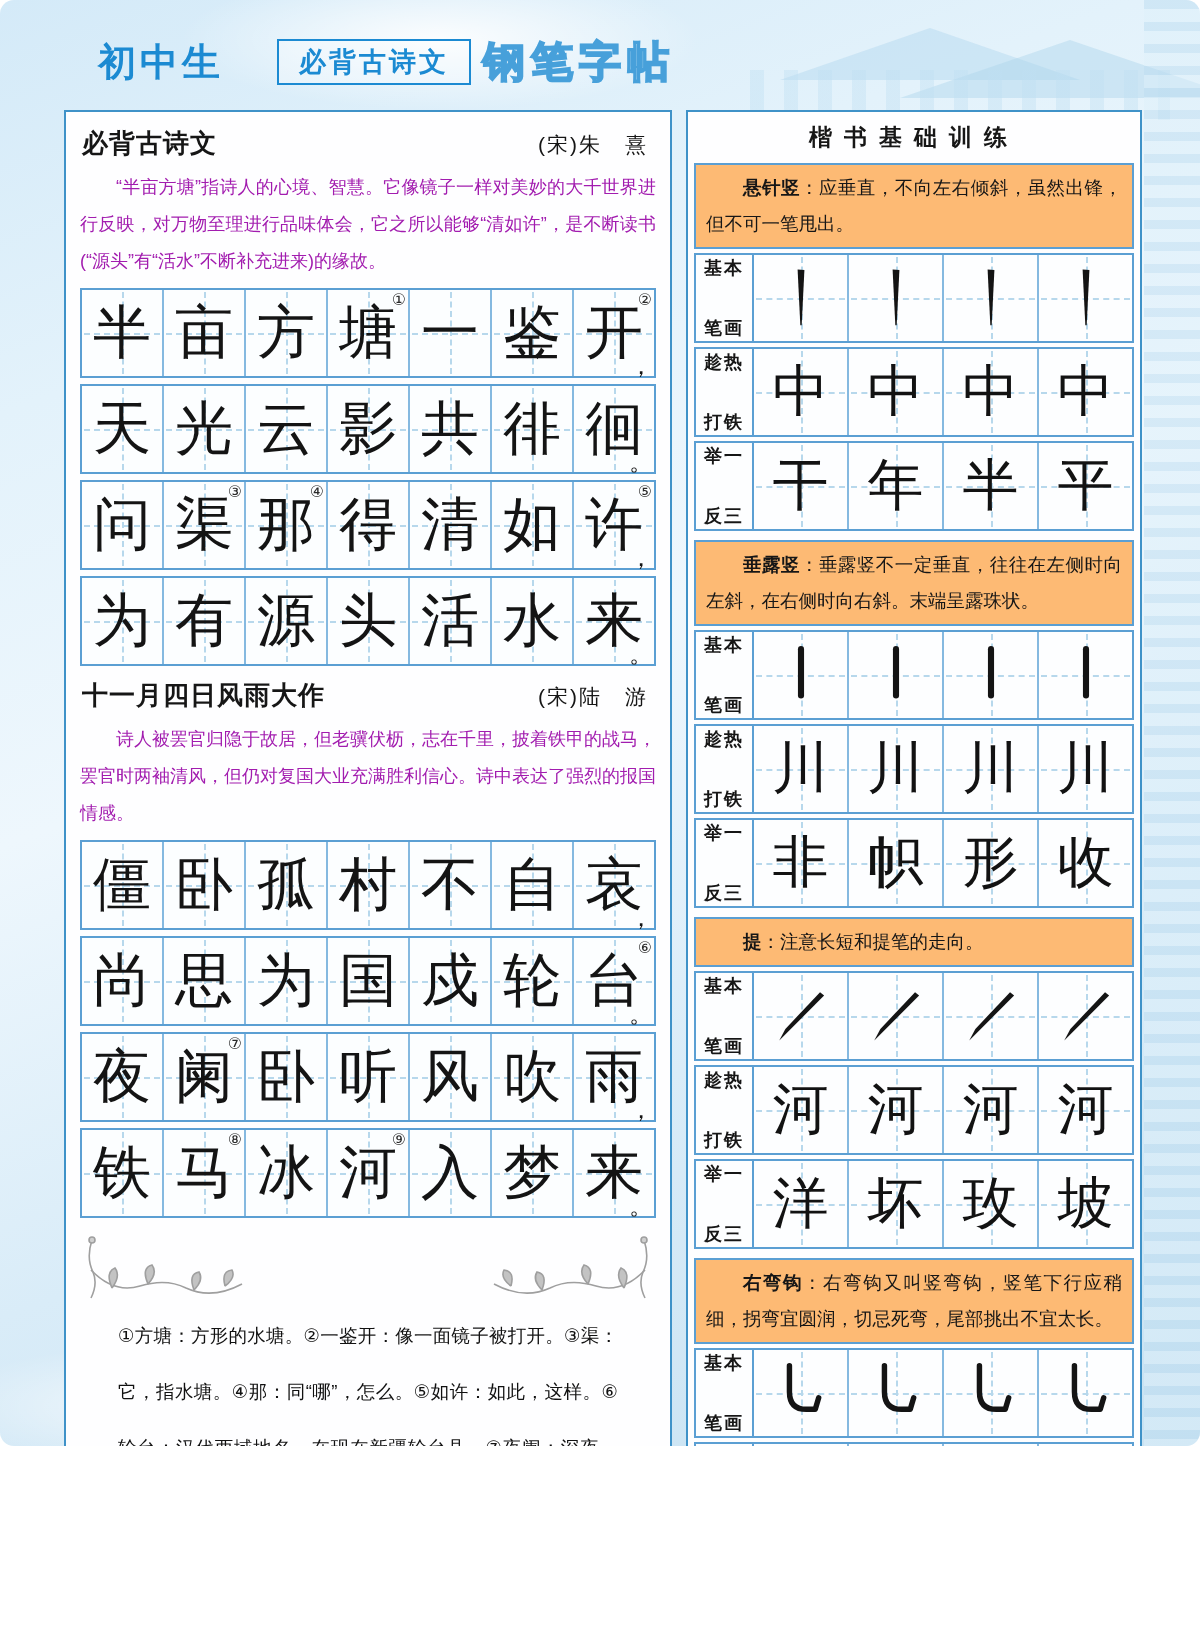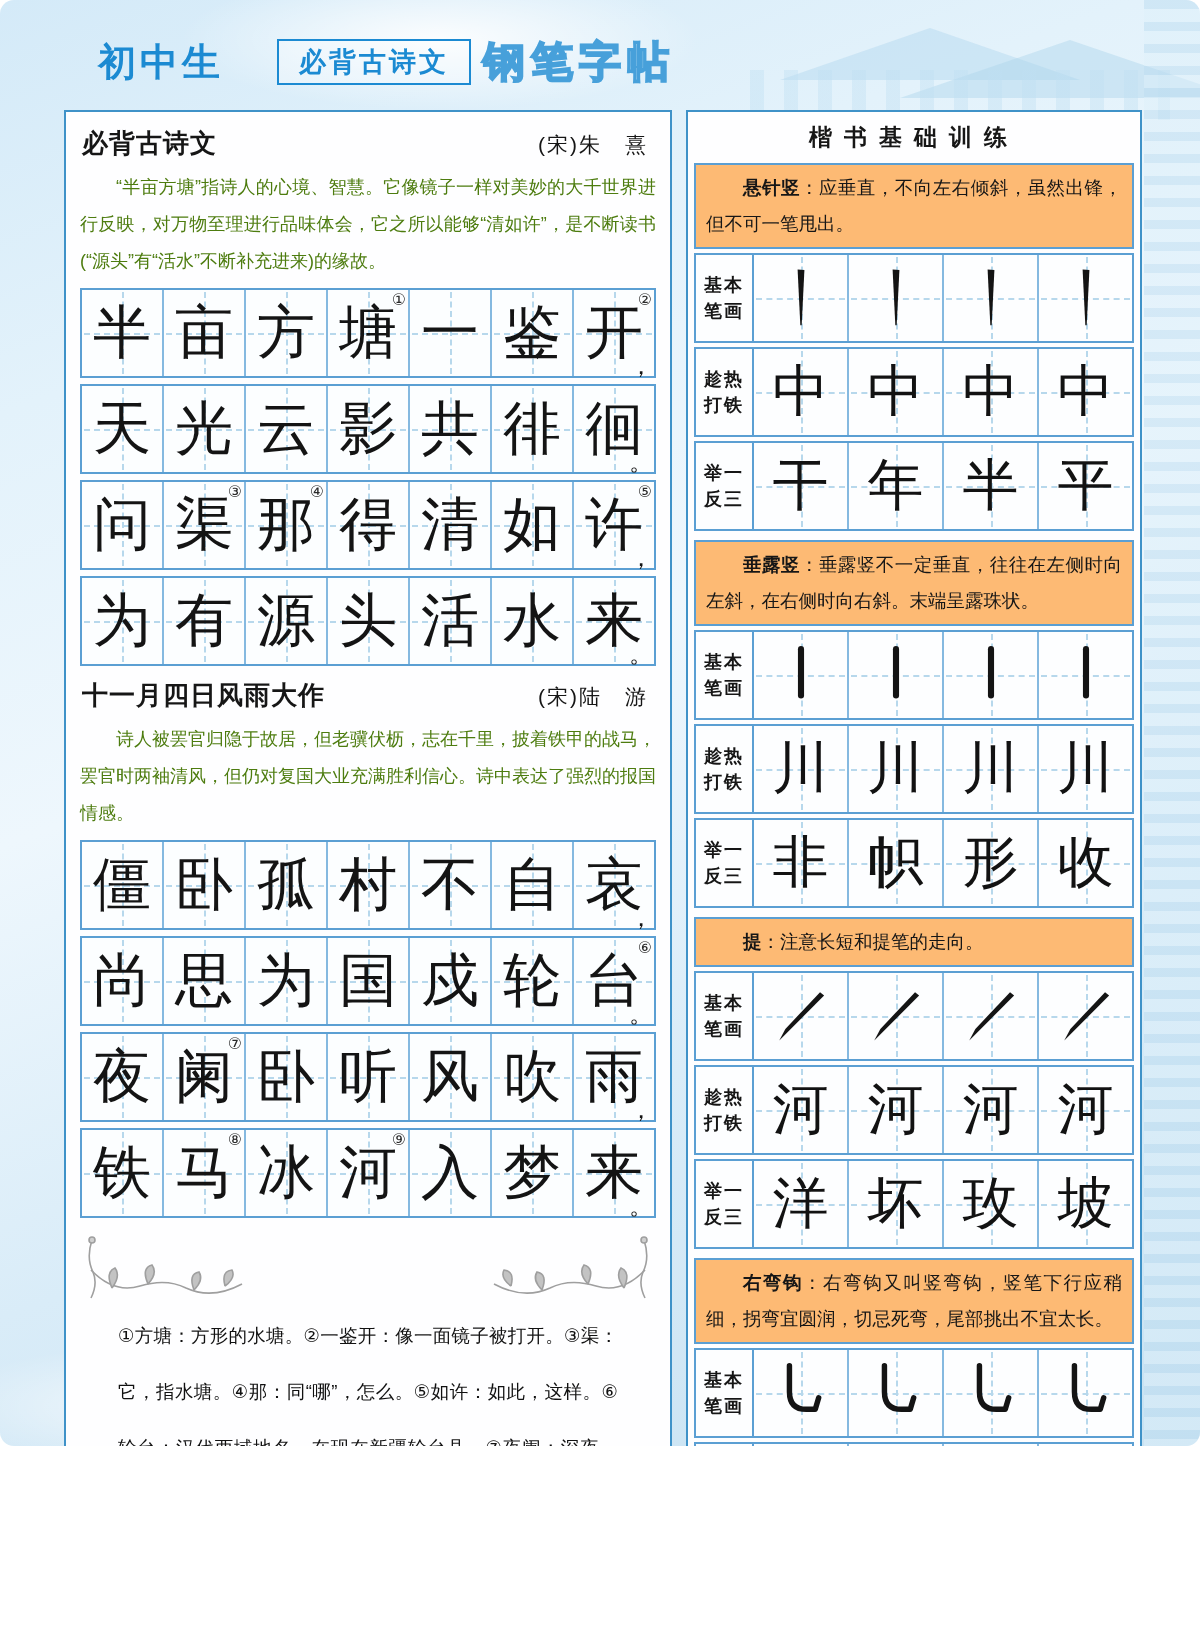--- a/index.html
+++ b/index.html
@@ -39,21 +39,21 @@
 
   
   .col{position:absolute;top:110px;background:#fefeff;border:2px solid var(--col-border);}
   .col-left{left:64px;width:608px;height:1522px;padding:12px 14px 8px;}
   .col-right{left:686px;width:456px;height:1522px;padding:4px 6px;overflow:hidden;}
 
   
   .poem-title-row{display:flex;align-items:baseline;margin:2px 2px 8px;}
   .poem-title{font-size:26px;font-weight:bold;letter-spacing:1px;}
   .poem-author{margin-left:auto;font-size:21px;letter-spacing:2px;padding-right:6px;text-align:center;}
-  .poem-intro{font-size:18px;line-height:37px;text-indent:2em;text-align:justify;color:#4d7c0f;margin-bottom:8px;}
+  .poem-intro{font-size:18px;line-height:37px;text-indent:2em;text-align:justify;color:#a21caf;margin-bottom:8px;}
   .poem-grid{margin-bottom:12px;}
   .poem-row{display:flex;height:90px;border:2px solid #5b9fd3;background:#fcfeff;margin-bottom:6px;}
   .poem-row:last-child{margin-bottom:0;}
   .poem-cell{flex:1;position:relative;border-right:2px solid var(--cell-sep);}
   .poem-cell:last-child{border-right:none;}
   .poem-cell::before{content:"";position:absolute;left:50%;top:2px;bottom:2px;border-left:2px dashed var(--dash);}
   .poem-cell::after{content:"";position:absolute;top:50%;left:2px;right:2px;border-top:2px dashed var(--dash);}
   .glyph{position:absolute;inset:0;display:flex;align-items:center;justify-content:center;
     font-family:"DejaVu Serif","Liberation Serif",serif;font-size:58px;color:#141414;z-index:1;}
   .note{position:absolute;top:0;right:2px;font-size:16px;color:#2a2a2a;z-index:2;}
@@ -67,21 +67,21 @@
   .orn.flipvh{transform:scale(-1,-1);}
   .footnotes{font-size:18.5px;line-height:56px;text-align:justify;padding:0 38px;color:#111;}
 
   
   .kaishu-title{text-align:center;font-size:23px;font-weight:bold;letter-spacing:12px;margin:6px 0 10px;}
   .desc-box{border:2px solid var(--box-border);background:#fdba74;padding:5px 10px;font-size:18.5px;
     line-height:36px;text-indent:2em;text-align:justify;margin-bottom:4px;}
   .desc-term{font-weight:bold;}
   .train-row{display:flex;height:90px;border:2px solid var(--box-border);background:#fdfeff;margin-bottom:4px;}
   .train-label{width:58px;border-right:2px solid var(--box-border);display:flex;flex-direction:column;
-    align-items:center;justify-content:center;font-size:18px;font-weight:bold;line-height:26px;letter-spacing:2px;}
+    align-items:center;justify-content:space-between;font-size:18px;font-weight:bold;line-height:26px;letter-spacing:2px;}
   .train-cell{flex:1;position:relative;border-right:2px solid var(--cell-sep);}
   .train-cell:last-child{border-right:none;}
   .train-cell::before{content:"";position:absolute;left:50%;top:2px;bottom:2px;border-left:2px dashed var(--dash);}
   .train-cell::after{content:"";position:absolute;top:50%;left:2px;right:2px;border-top:2px dashed var(--dash);}
   .train-char{position:absolute;inset:0;display:flex;align-items:center;justify-content:center;
     font-family:"DejaVu Serif","Liberation Serif",serif;font-size:56px;color:#121212;z-index:1;}
   .stroke-glyph{position:absolute;inset:0;display:flex;align-items:center;justify-content:center;z-index:1;}
   .section{margin-bottom:9px;}
 
   .watermark{position:absolute;left:752px;top:1582px;font-size:21px;letter-spacing:1px;

